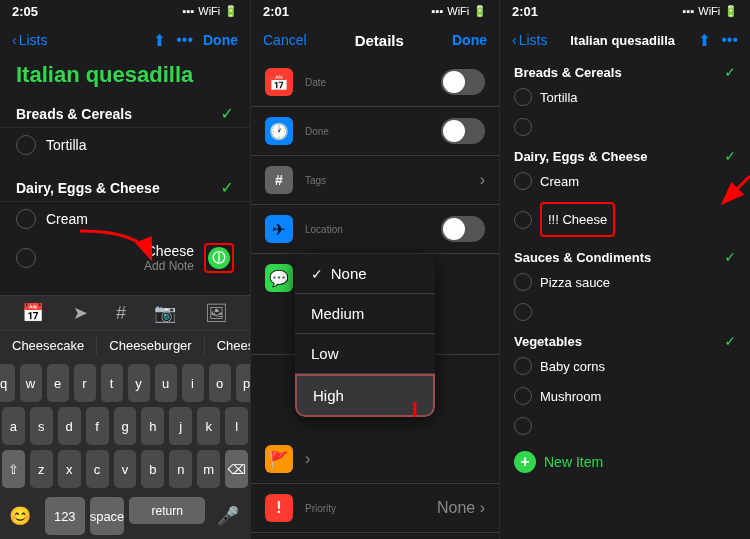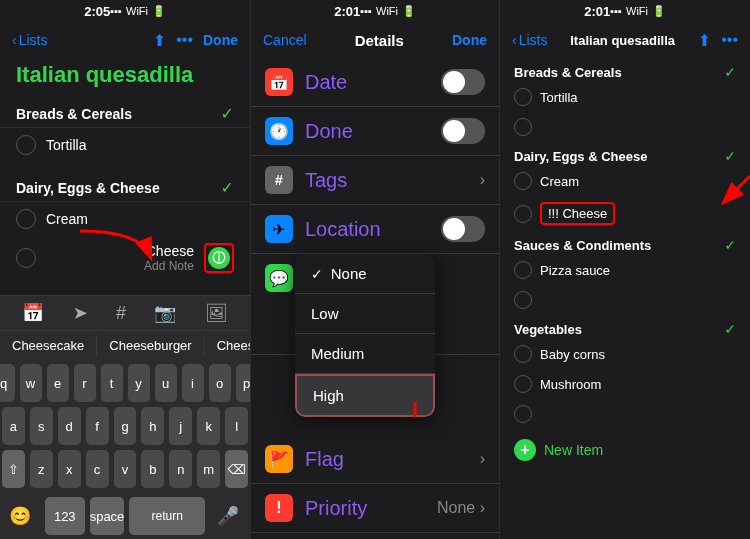--- a/index.html
+++ b/index.html
@@ -5,21 +5,21 @@
     * { margin: 0; padding: 0; box-sizing: border-box; }
     body { width: 750px; height: 539px; overflow: hidden; display: flex; font-family: -apple-system, 'SF Pro Display', Arial, sans-serif; background: #000; }
 
     
     .panel { width: 250px; height: 539px; overflow: hidden; position: relative; }
     .panel-left { background: #1c1c1e; }
     .panel-middle { background: #1c1c1e; border-left: 1px solid #2c2c2e; border-right: 1px solid #2c2c2e; }
     .panel-right { background: #1c1c1e; }
 
     
-    .status-bar { display: flex; justify-content: center; align-items: center; padding: 4px 12px; height: 22px; }
+    .status-bar { display: flex; justify-content: space-between; align-items: center; padding: 4px 12px; height: 22px; }
     .status-time { color: #fff; font-size: 13px; font-weight: 600; }
     .status-icons { display: flex; align-items: center; gap: 4px; }
     .status-icons span { color: #fff; font-size: 11px; }
 
     
     .nav-bar { display: flex; justify-content: space-between; align-items: center; padding: 4px 12px; height: 36px; }
     .nav-back { color: #0a84ff; font-size: 14px; display: flex; align-items: center; gap: 2px; }
     .nav-title { color: #fff; font-size: 15px; font-weight: 600; }
     .nav-actions { display: flex; gap: 10px; align-items: center; }
     .nav-done { color: #0a84ff; font-size: 14px; font-weight: 600; }
@@ -46,28 +46,28 @@
     .autocomplete-word { flex: 1; text-align: center; color: #fff; font-size: 13px; padding: 3px 12px; border-right: 1px solid #3a3a3c; }
     .autocomplete-word:last-child { border-right: none; }
 
     .kb-rows { padding: 4px 2px; }
     .kb-row { display: flex; justify-content: center; gap: 5px; margin-bottom: 5px; }
     .kb-key { background: #4a4a4c; color: #fff; font-size: 13px; border-radius: 5px; height: 38px; min-width: 22px; padding: 0 3px; display: flex; align-items: center; justify-content: center; flex: 1; }
     .kb-key-dark { background: #636366; }
     .kb-bottom { display: flex; justify-content: center; gap: 5px; padding: 0 2px 4px; }
     .kb-num { background: #636366; color: #fff; font-size: 13px; border-radius: 5px; height: 38px; width: 42px; display: flex; align-items: center; justify-content: center; }
     .kb-space { background: #636366; color: #fff; font-size: 13px; border-radius: 5px; height: 38px; flex: 1; display: flex; align-items: center; justify-content: center; }
-    .kb-return { background: #636366; color: #fff; font-size: 12px; border-radius: 5px; height: 38px; width: 80px; display: flex; align-items: center; justify-content: center; }
+    .kb-return { background: #636366; color: #fff; font-size: 12px; border-radius: 5px; height: 27px; width: 80px; display: flex; align-items: center; justify-content: center; }
     .emoji-btn { color: #fff; font-size: 18px; display: flex; align-items: center; justify-content: center; width: 40px; }
     .mic-btn { color: #fff; font-size: 18px; display: flex; align-items: center; justify-content: center; width: 40px; }
 
     
     .details-row { display: flex; align-items: center; padding: 10px 14px; border-bottom: 1px solid #3a3a3c; gap: 12px; min-height: 42px; position: relative; }
     .details-row-icon { width: 28px; height: 28px; border-radius: 6px; display: flex; align-items: center; justify-content: center; font-size: 16px; flex-shrink: 0; }
-    .details-row-label { color: #8b5cf6; font-size: 20px; flex: 1; }
+    .details-row-label { color: #737373; font-size: 10px; flex: 1; }
     .details-row-value { color: #888; font-size: 16px; }
     .toggle { width: 44px; height: 26px; border-radius: 13px; background: #555; position: relative; flex-shrink: 0; }
     .toggle-thumb { width: 22px; height: 22px; border-radius: 50%; background: #fff; position: absolute; top: 2px; transition: left 0.2s; }
     .toggle.off .toggle-thumb { left: 2px; }
 
     .priority-dropdown { position: absolute; left: 50px; top: 38px; background: #1c1c1e; border-radius: 10px; z-index: 10; min-width: 140px; box-shadow: 0 4px 20px rgba(0,0,0,0.6); overflow: hidden; }
     .pd-item { padding: 11px 16px; color: #fff; font-size: 15px; display: flex; align-items: center; gap: 8px; border-bottom: 1px solid #3a3a3c; }
     .pd-item:last-child { border-bottom: none; background: rgba(255,255,255,0.12); border-radius: 0 0 10px 10px; align-items: center; }
     .pd-check { color: #fff; font-size: 14px; }
     .pd-high-bg { background: rgba(255,69,58,0.25); }
@@ -265,24 +265,24 @@
     <div style="display:flex;align-items:center;width:100%;gap:12px;">
       <div class="details-row-icon" style="background:#32d74b;">💬</div>
       <span class="details-row-label">When</span>
 
       <div class="priority-dropdown" style="left:44px; top:0px;">
         <div class="pd-item">
           <span class="pd-check">✓</span>
           <span>None</span>
         </div>
         <div class="pd-item">
-          <span>Low</span>
+          <span>Medium</span>
         </div>
         <div class="pd-item">
-          <span>Medium</span>
+          <span>Low</span>
         </div>
         <div class="pd-item pd-high-bg" style="border:2px solid rgba(255,100,100,0.5);">
           <span>High</span>
 
           <svg style="position:absolute; right:-10px; bottom:-30px; pointer-events:none;" width="60" height="50">
             <defs>
               <marker id="arrowM" markerWidth="8" markerHeight="8" refX="6" refY="3" orient="auto">
                 <path d="M0,0 L0,6 L8,3 z" fill="red"></path>
               </marker>
             </defs>
@@ -291,21 +291,20 @@
         </div>
       </div>
     </div>
     <div style="padding-left:40px; padding-top:4px;">
       <span style="color:#888; font-size:11px;">Selecting this option<br>when chatting wi...</span>
     </div>
   </div>
 
   <div class="details-row" style="margin-top:80px;">
     <div class="details-row-icon" style="background:#ff9500;">🚩</div>
-    <span class="details-row-label">Flag</span>
     <span style="color:#888; font-size:16px;">›</span>
   </div>
 
   <div class="details-row">
     <div class="details-row-icon" style="background:#ff3b30; color:#fff; font-weight:700; font-size:16px;">!</div>
     <span class="details-row-label">Priority</span>
     <span class="details-row-value">None ›</span>
   </div>
 
   <div class="details-row">
@@ -355,21 +354,21 @@
     <span class="r-section-name">Dairy, Eggs &amp; Cheese</span>
     <span class="r-section-check">✓</span>
   </div>
   <div class="r-list-item">
     <div class="r-circle"></div>
     <span class="r-item-text">Cream</span>
 
   </div>
   <div class="r-list-item" style="position:relative;">
     <div class="r-circle"></div>
-    <span class="r-item-text" style="border:2px solid red; border-radius:4px; padding:2px 6px;">!!! Cheese</span>
+    <span class="r-item-text" style="border:2px solid red; border-radius:4px; padding:8px 6px;">!!! Cheese</span>
 
     <svg style="position:absolute; right:-5px; top:-25px; pointer-events:none;" width="60" height="40">
       <defs>
         <marker id="arrowR" markerWidth="8" markerHeight="8" refX="6" refY="3" orient="auto">
           <path d="M0,0 L0,6 L8,3 z" fill="red"></path>
         </marker>
       </defs>
       <path d="M55,5 L30,30" stroke="red" stroke-width="3" fill="none" marker-end="url(#arrowR)"></path>
     </svg>
   </div>

